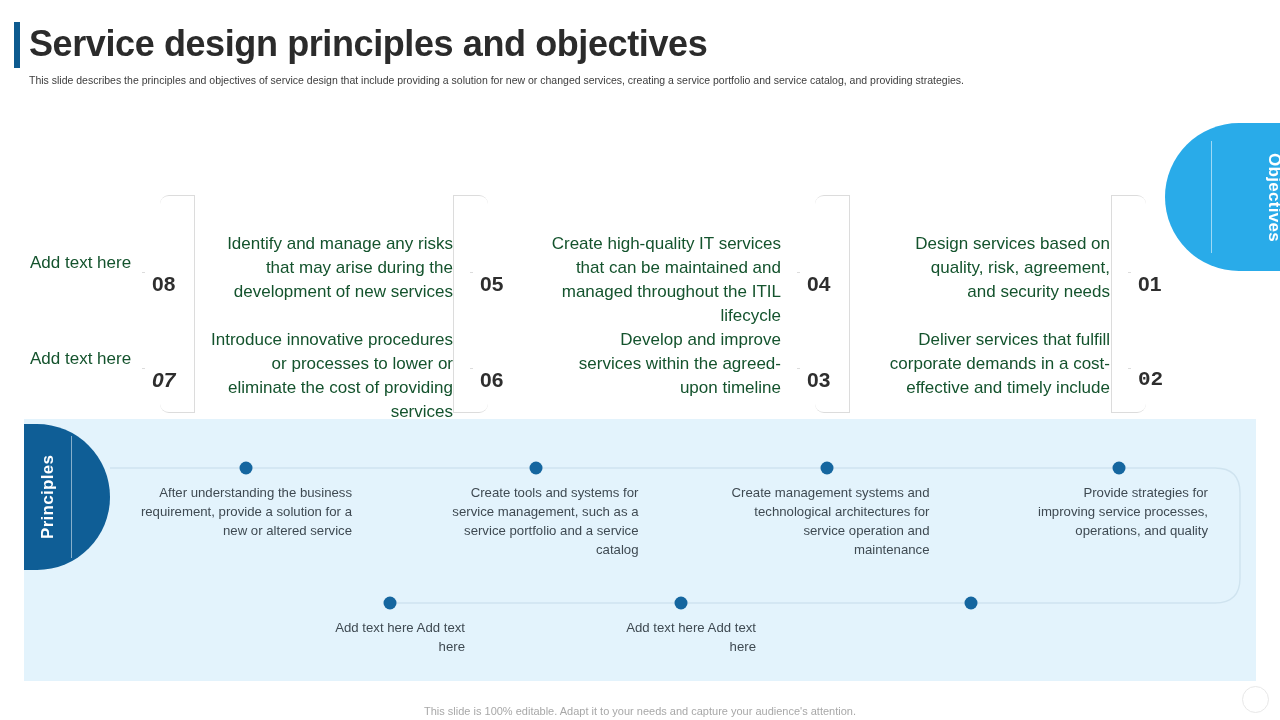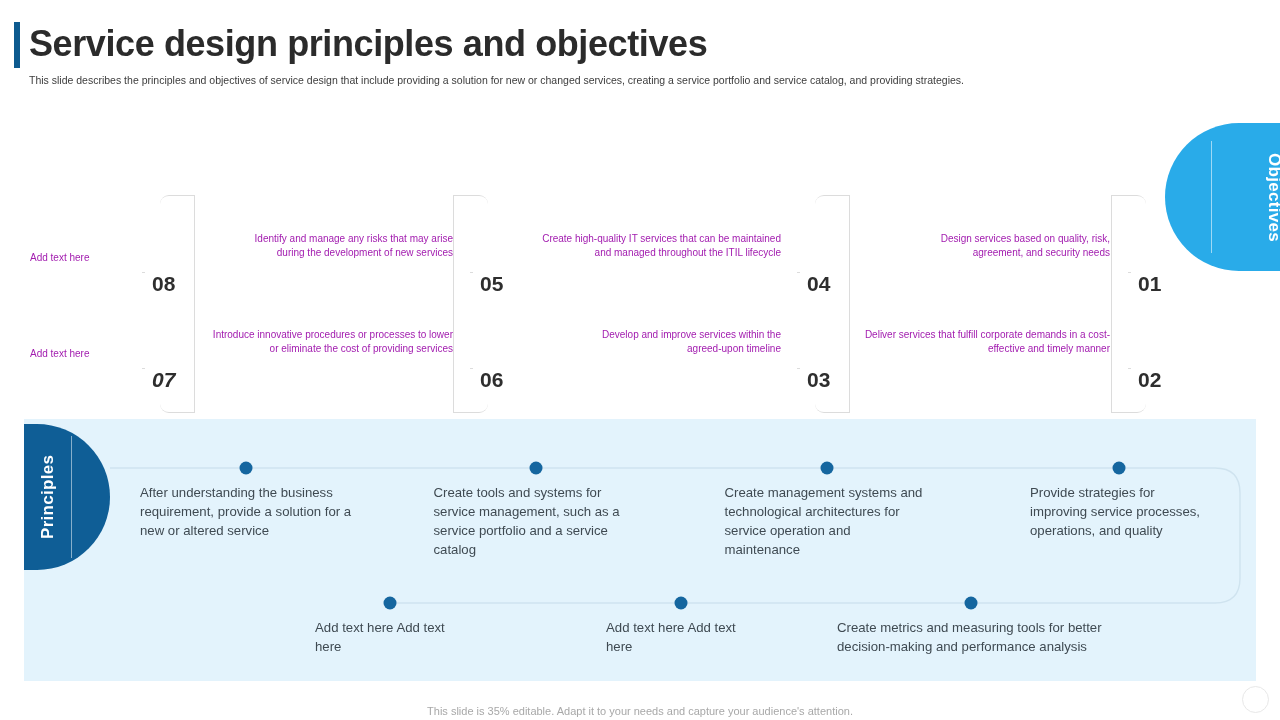--- a/index.html
+++ b/index.html
@@ -71,21 +71,21 @@
     background: #ffffff;
     padding: 3px 7px;
     line-height: 1;
     margin-top: 21px;
   }
   .tick {
     position: absolute; height: 1px; width: 36px; background: #dcdcdc;
   }
   .obj-text {
     position: absolute;
-    font-size: 10px; color: #a21caf; line-height: 1.42;
+    font-size: 17px; color: #14532d; line-height: 1.42;
   }
   .obj-text.r { text-align: right; }
 
   
   .principles-panel {
     position: absolute; left: 24px; top: 419px;
     width: 1232px; height: 262px;
     background: #e3f3fc;
   }
   .principles-badge {
@@ -109,21 +109,21 @@
   }
 
   .timeline-svg { position: absolute; left: 0; top: 0; width: 1280px; height: 720px; pointer-events: none; }
 
   .dot {
     position: absolute; width: 13px; height: 13px;
     border-radius: 50%; background: #15669f;
     transform: translate(-50%, -50%);
   }
   .p-text {
-    position: absolute; text-align: left;
+    position: absolute; text-align: right;
     font-size: 13.2px; color: #3f4a52; line-height: 1.45;
     transform: translateX(-50%);
   }
 
   
   .footer-note {
     position: absolute; left: 0; top: 705px; width: 1280px;
     text-align: center; font-size: 11px; color: #a8a8a8;
   }
   .corner-circle {
@@ -163,33 +163,33 @@
   <div class="tick" style="left:1128px; top:272px;"></div>
   <div class="tick" style="left:1128px; top:368px;"></div>
 
   <div class="num" style="left:145px; top:249px;">08</div>
   <div class="num" style="left:145px; top:345px;font-style:italic;">07</div>
   <div class="num" style="left:473px; top:249px;">05</div>
   <div class="num" style="left:473px; top:345px;">06</div>
   <div class="num" style="left:800px; top:249px;">04</div>
   <div class="num" style="left:800px; top:345px;">03</div>
   <div class="num" style="left:1131px; top:249px;">01</div>
-  <div class="num" style="left:1131px; top:345px;">02</div>
+  <div class="num" style="left:1131px; top:345px;font-family:Liberation Mono, monospace;">02</div>
 
   <div class="obj-text" style="left:30px; top:251px; width:110px; text-align:left;">Add text here</div>
   <div class="obj-text" style="left:30px; top:347px; width:110px; text-align:left;">Add text here</div>
 
   <div class="obj-text r" style="left:225px; top:232px; width:228px;">Identify and manage any risks that may arise during the development of new services</div>
   <div class="obj-text r" style="left:210px; top:328px; width:243px;">Introduce innovative procedures or processes to lower or eliminate the cost of providing services</div>
 
   <div class="obj-text r" style="left:523px; top:232px; width:258px;">Create high-quality IT services that can be maintained and managed throughout the ITIL lifecycle</div>
   <div class="obj-text r" style="left:570px; top:328px; width:211px;">Develop and improve services within the agreed-upon timeline</div>
 
   <div class="obj-text r" style="left:900px; top:232px; width:210px;">Design services based on quality, risk, agreement, and security needs</div>
-  <div class="obj-text r" style="left:845px; top:328px; width:265px;">Deliver services that fulfill corporate demands in a cost-effective and timely manner</div>
+  <div class="obj-text r" style="left:845px; top:328px; width:265px;">Deliver services that fulfill corporate demands in a cost-effective and timely include</div>
 
   <div class="principles-panel"></div>
 
   <svg class="timeline-svg" viewBox="0 0 1280 720">
     <path d="M110,468 H1215 Q1240,468 1240,493 V578 Q1240,603 1215,603 H390" fill="none" stroke="#cfe3ef" stroke-width="1.4"></path>
   </svg>
 
   <div class="principles-badge">
     <div class="notch"></div>
     <div class="principles-label">Principles</div>
@@ -204,18 +204,17 @@
   <div class="dot" style="left:681px; top:603px;"></div>
   <div class="dot" style="left:971px; top:603px;"></div>
 
   <div class="p-text" style="left:246px; top:483px; width:212px;">After understanding the business requirement, provide a solution for a new or altered service</div>
   <div class="p-text" style="left:827px; top:483px; width:205px;">Create management systems and technological architectures for service operation and maintenance</div>
   <div class="p-text" style="left:536px; top:483px; width:205px;">Create tools and systems for service management, such as a service portfolio and a service catalog</div>
   <div class="p-text" style="left:1119px; top:483px; width:178px;">Provide strategies for improving service processes, operations, and quality</div>
 
   <div class="p-text" style="left:390px; top:618px; width:150px;">Add text here Add text here</div>
   <div class="p-text" style="left:681px; top:618px; width:150px;">Add text here Add text here</div>
-  <div class="p-text" style="left:971px; top:618px; width:268px;">Create metrics and measuring tools for better decision-making and performance analysis</div>
-
-  <div class="footer-note">This slide is 35% editable. Adapt it to your needs and capture your audience's attention.</div>
+
+  <div class="footer-note">This slide is 100% editable. Adapt it to your needs and capture your audience's attention.</div>
   <div class="corner-circle"></div>
 
 </div>
 
 </body></html>

